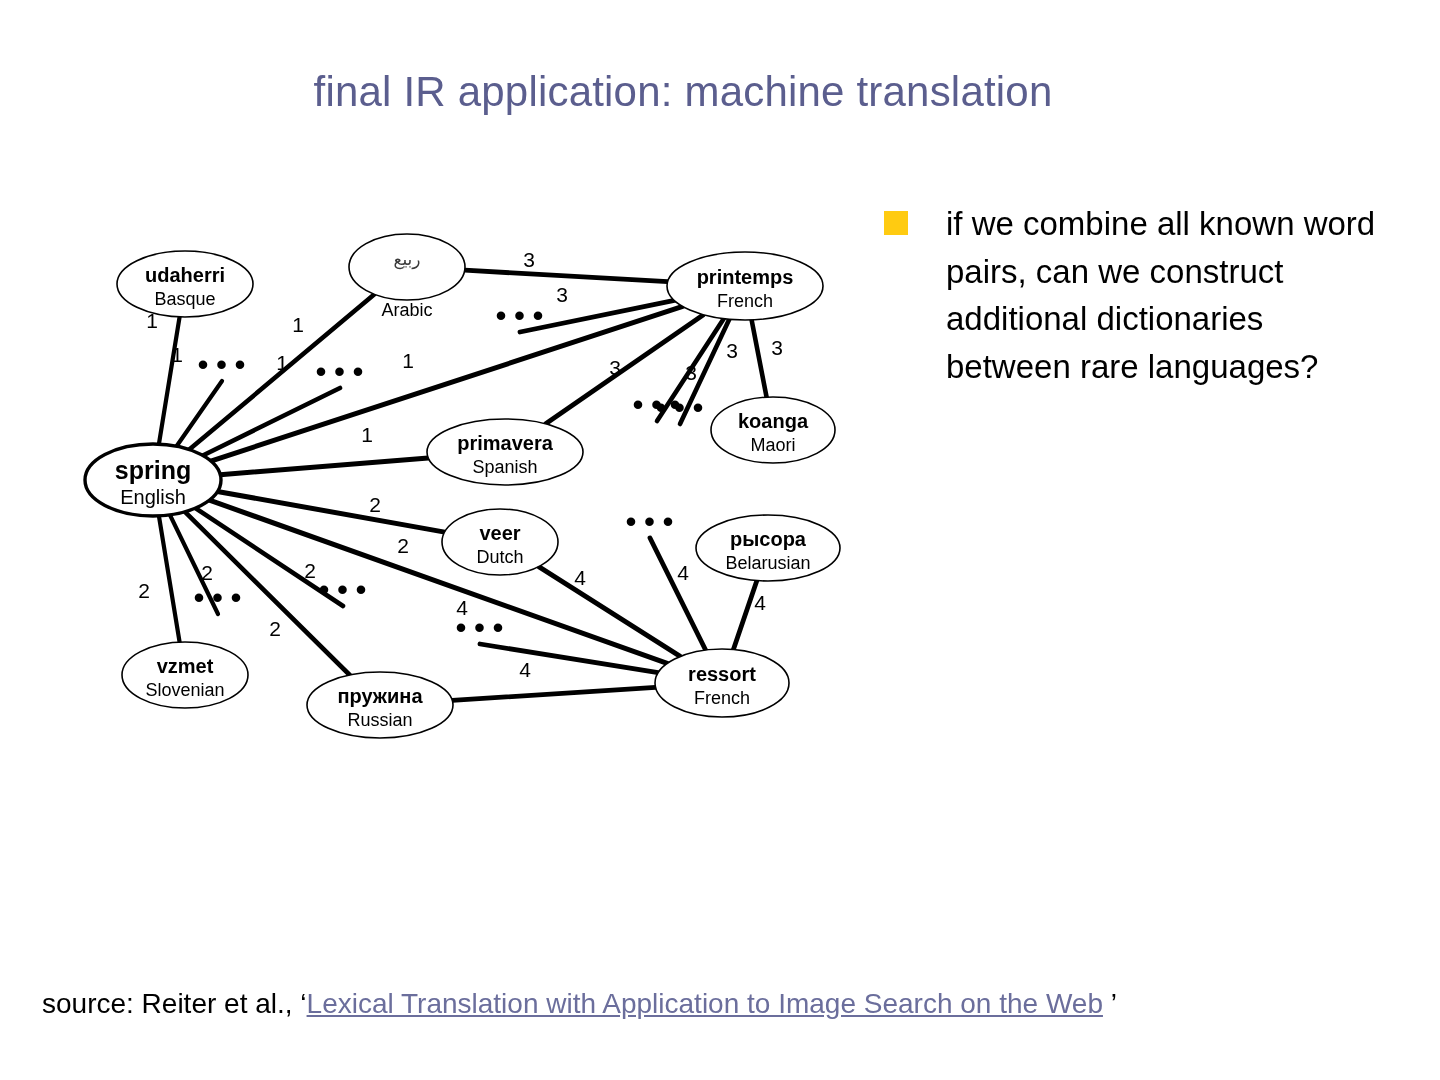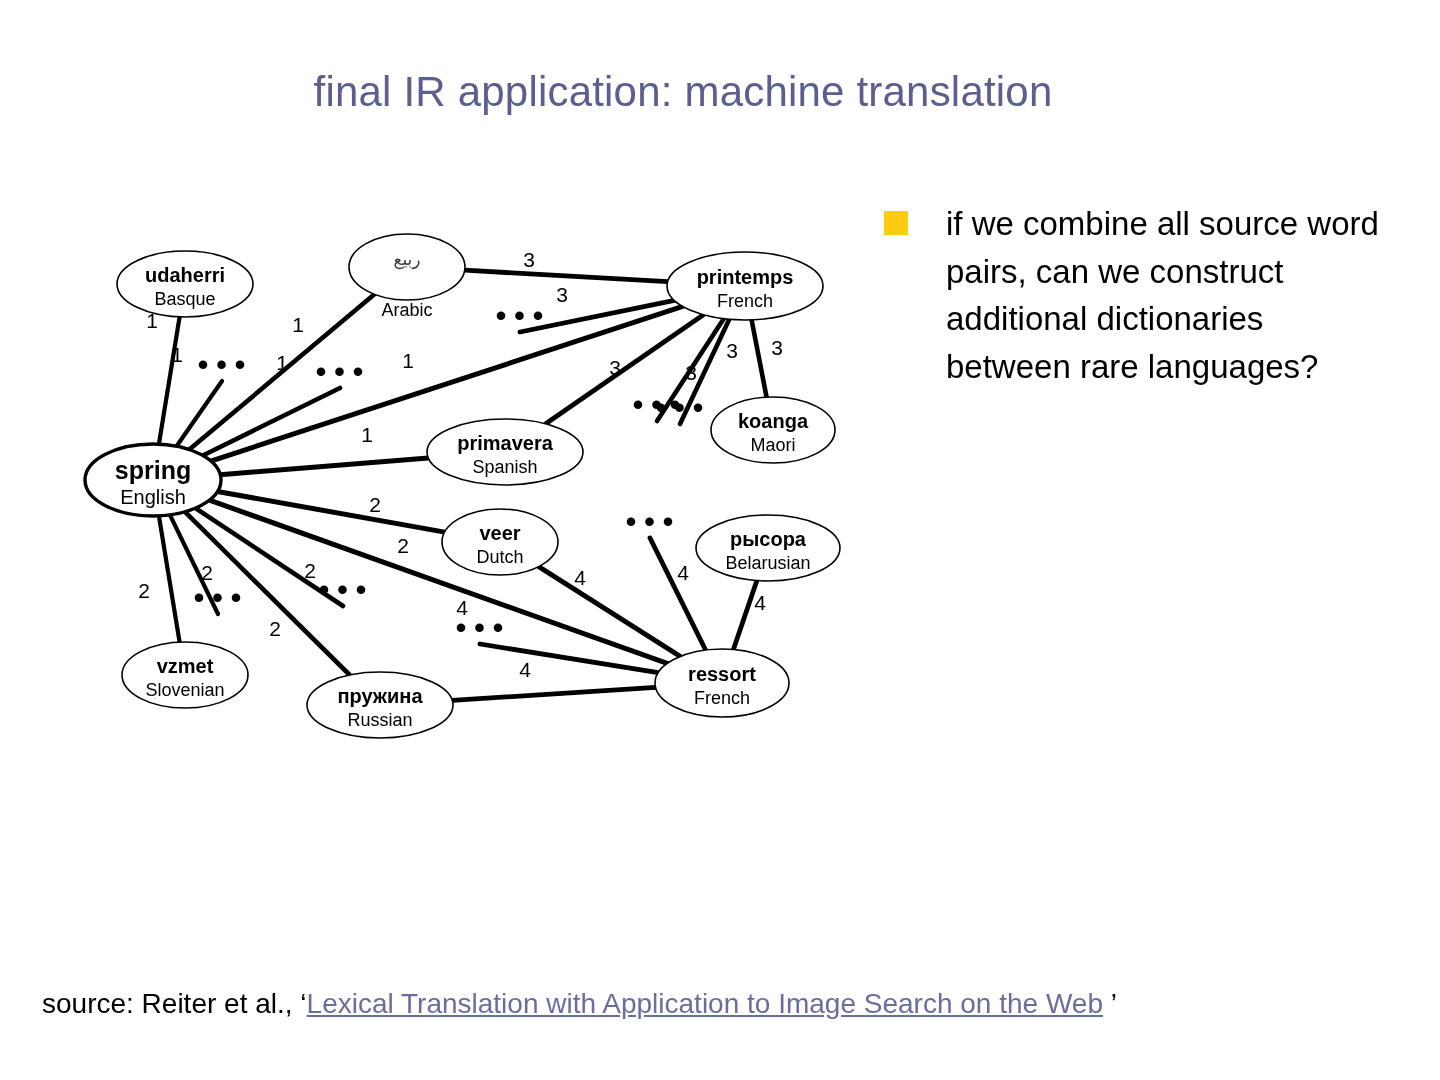--- a/index.html
+++ b/index.html
@@ -262,19 +262,19 @@
         <text x="690" y="420" class="edge-label">4</text>
         <text x="392" y="425" class="edge-label">4</text>
         <text x="455" y="487" class="edge-label">4</text>
       </g>
   </svg>
 </div>
 
 <div id="bullet-block">
   <div class="bullet-row">
     <div class="bullet-square"></div>
-    <div class="bullet-text">if we combine all source word pairs, can we construct additional dictionaries between rare languages?</div>
+    <div class="bullet-text">if we combine all known word pairs, can we construct additional dictionaries between rare languages?</div>
   </div>
 </div>
 
 <div id="source-line">
   <span>source: Reiter et al., ‘</span><a id="source-link" href="#">Lexical Translation with Application to Image Search on the Web</a><span> ’</span>
 </div>
 
 </body></html>

